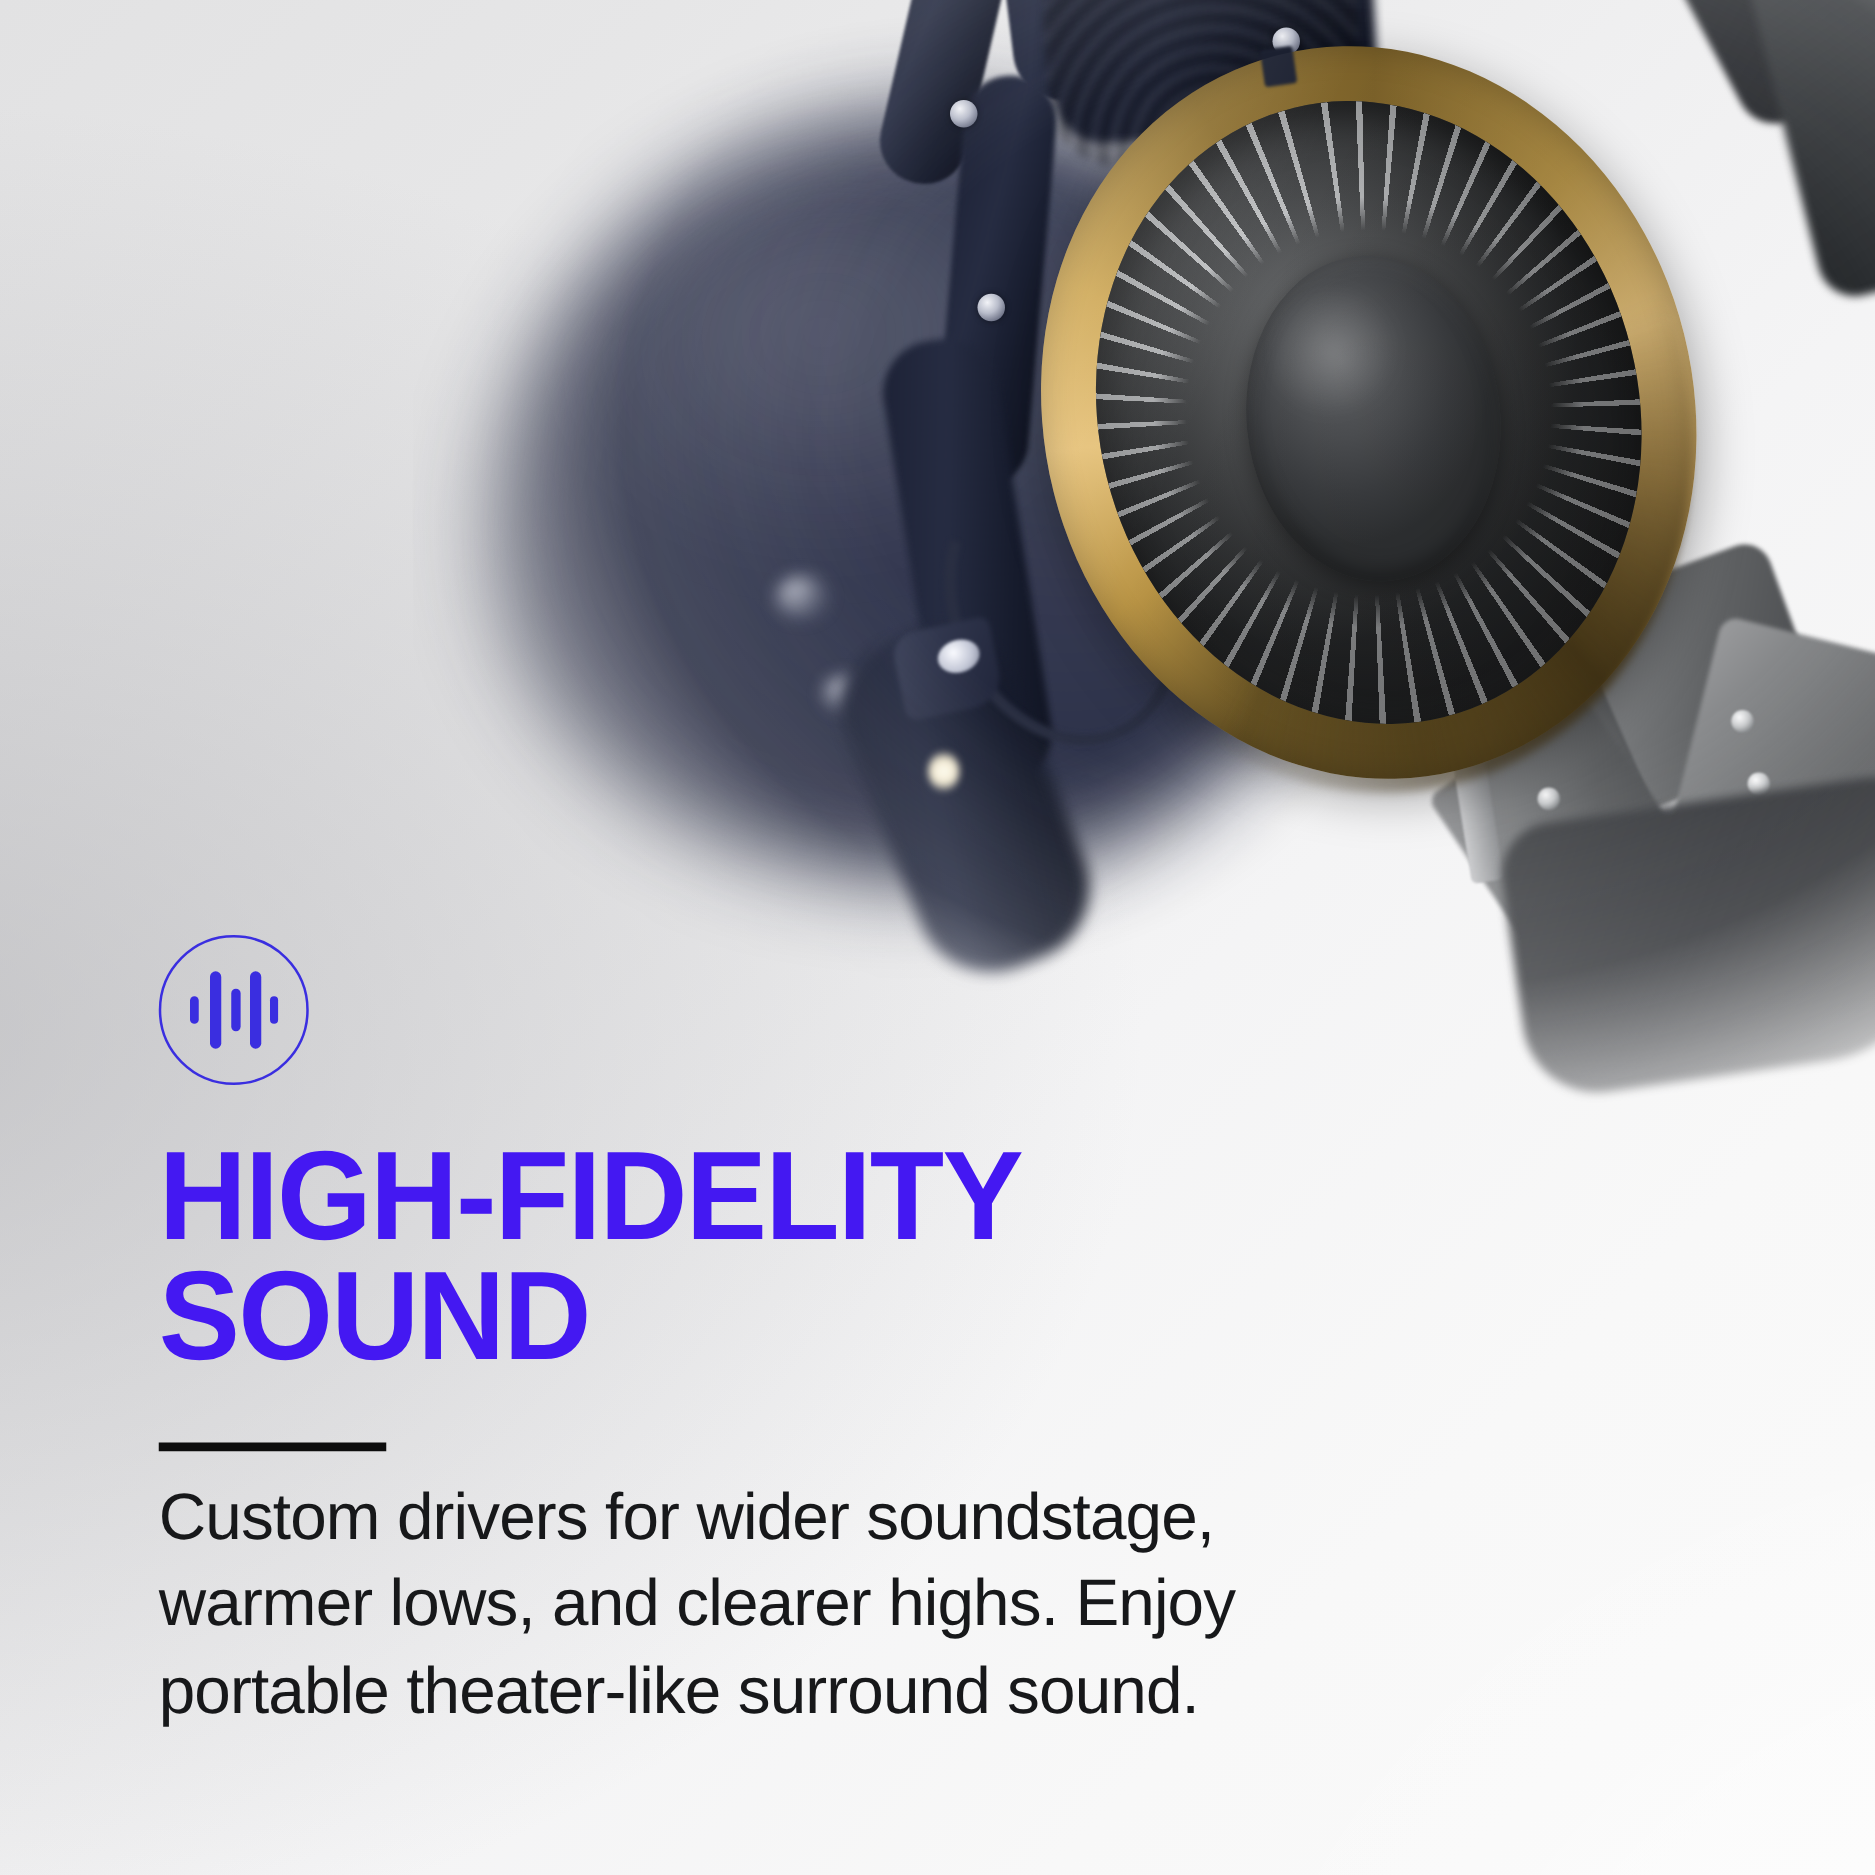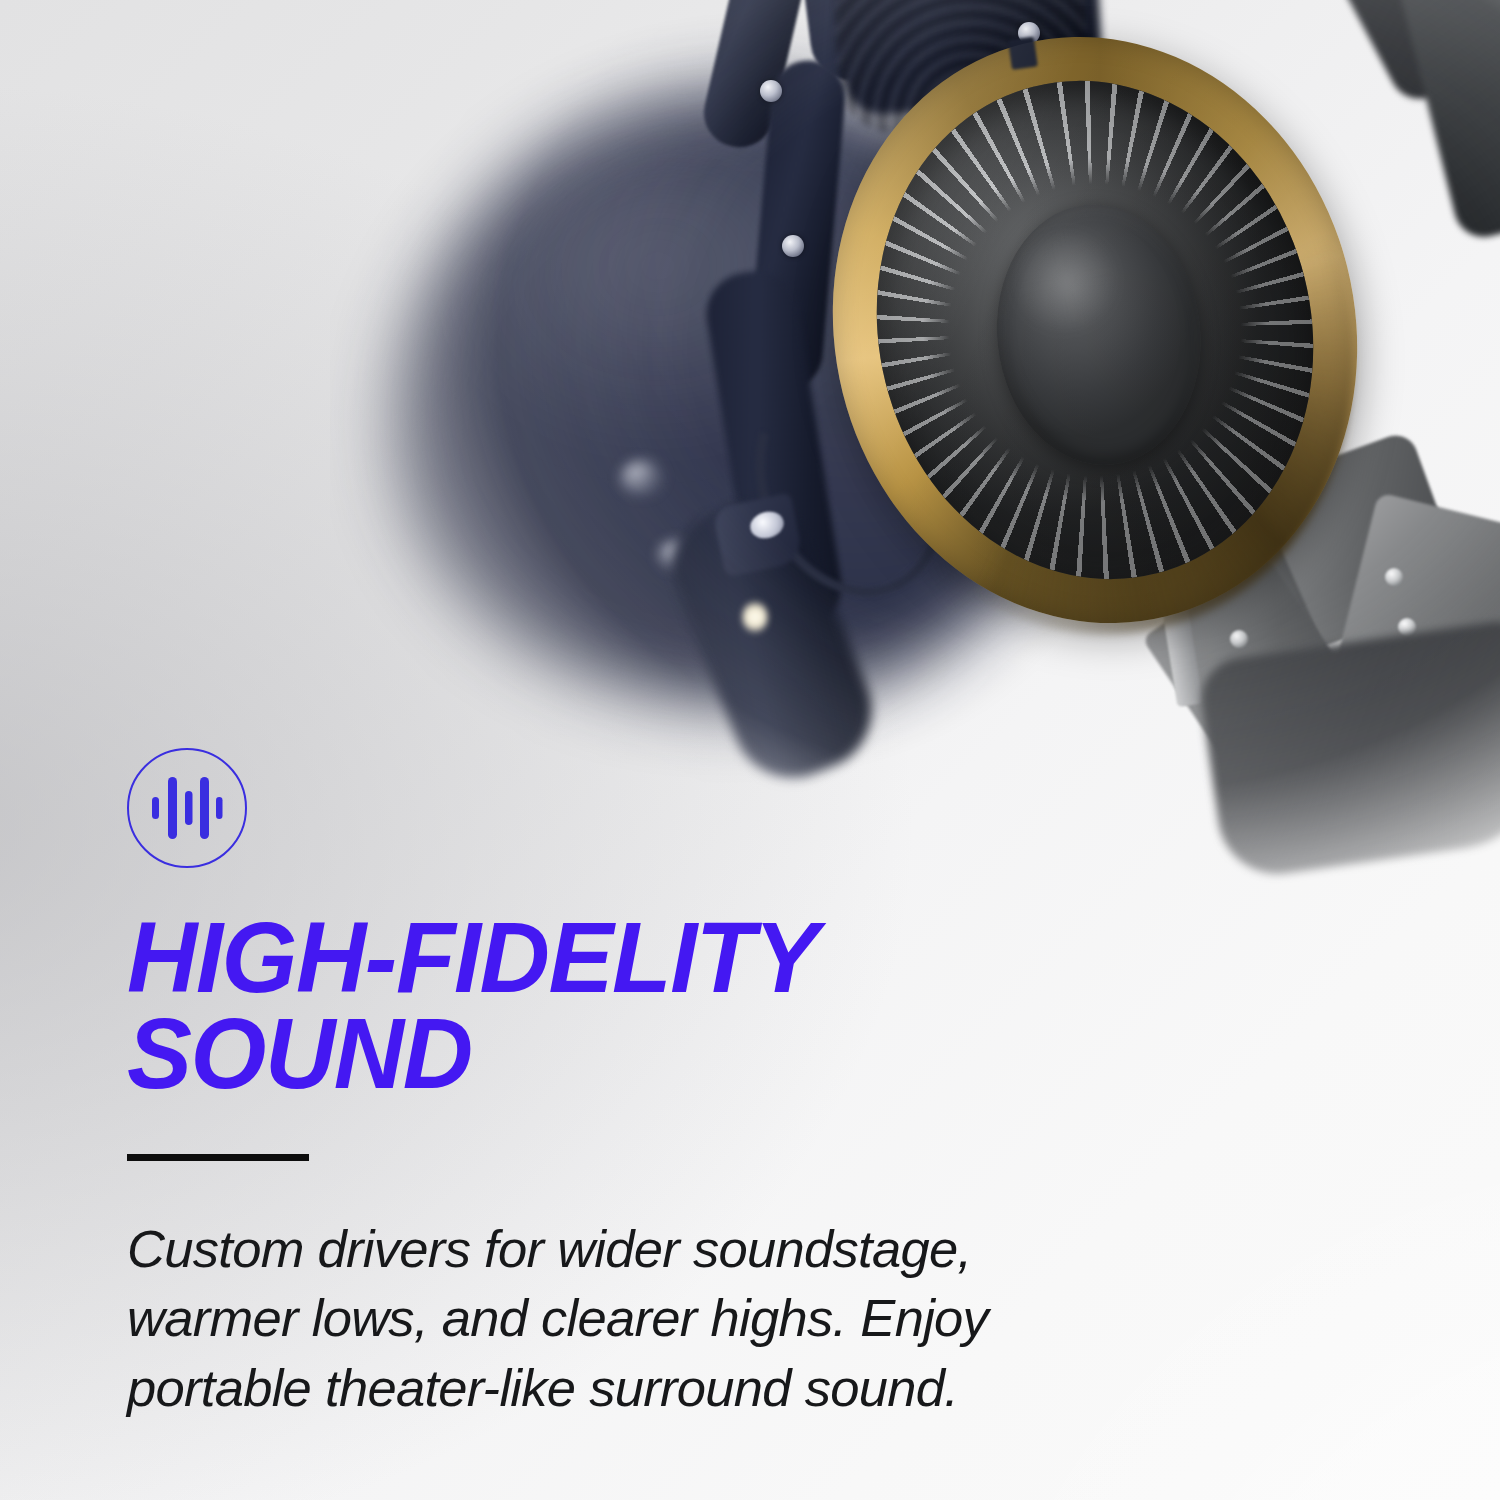--- a/index.html
+++ b/index.html
@@ -314,21 +314,20 @@
     transform:rotate(-14deg);
     filter:blur(3.4px);
   }
 
   
   #content {
     position:absolute;
     left:127px; top:748px;
     width:1180px;
     z-index:4;
-    font-style:italic;
   }
 
   
   #icon-badge {
     width:120px; height:120px;
     border:2.5px solid #3a2ee0;
     border-radius:50%;
     display:flex; align-items:center; justify-content:center;
     box-sizing:border-box;
   }
@@ -348,21 +347,21 @@
     white-space:pre-line;
   }
 
   #rule {
     margin-top:52px;
     width:182px; height:7px;
     background:#0d0d0d;
   }
 
   #body-copy {
-    margin-top:53px;
+    margin-top:18px;
     font-family:"Liberation Sans", sans-serif;
     font-weight:400;
     font-size:52.5px;
     line-height:1.325;
     letter-spacing:-.7px;
     color:#17181a;
     white-space:pre-line;
     max-width:1130px;
   }
 </style>

